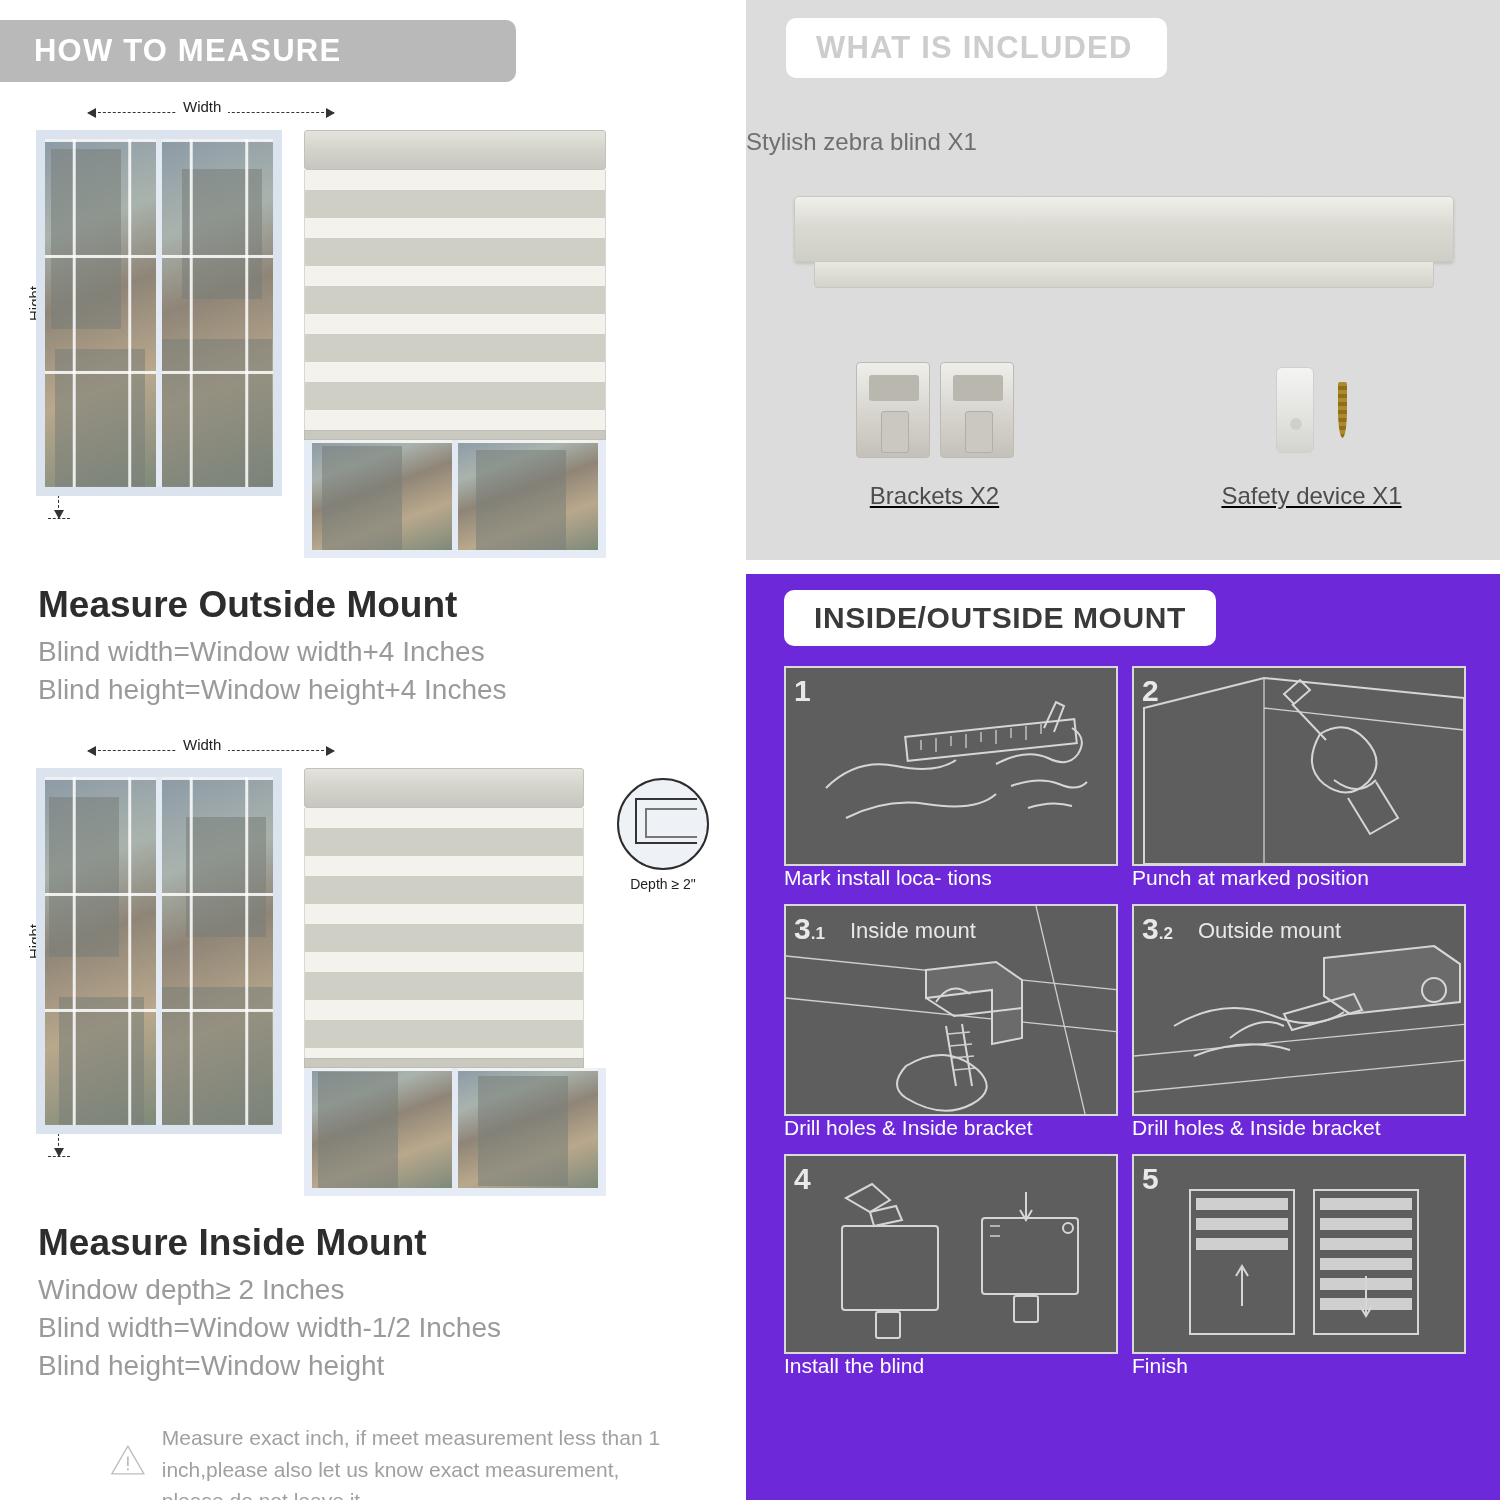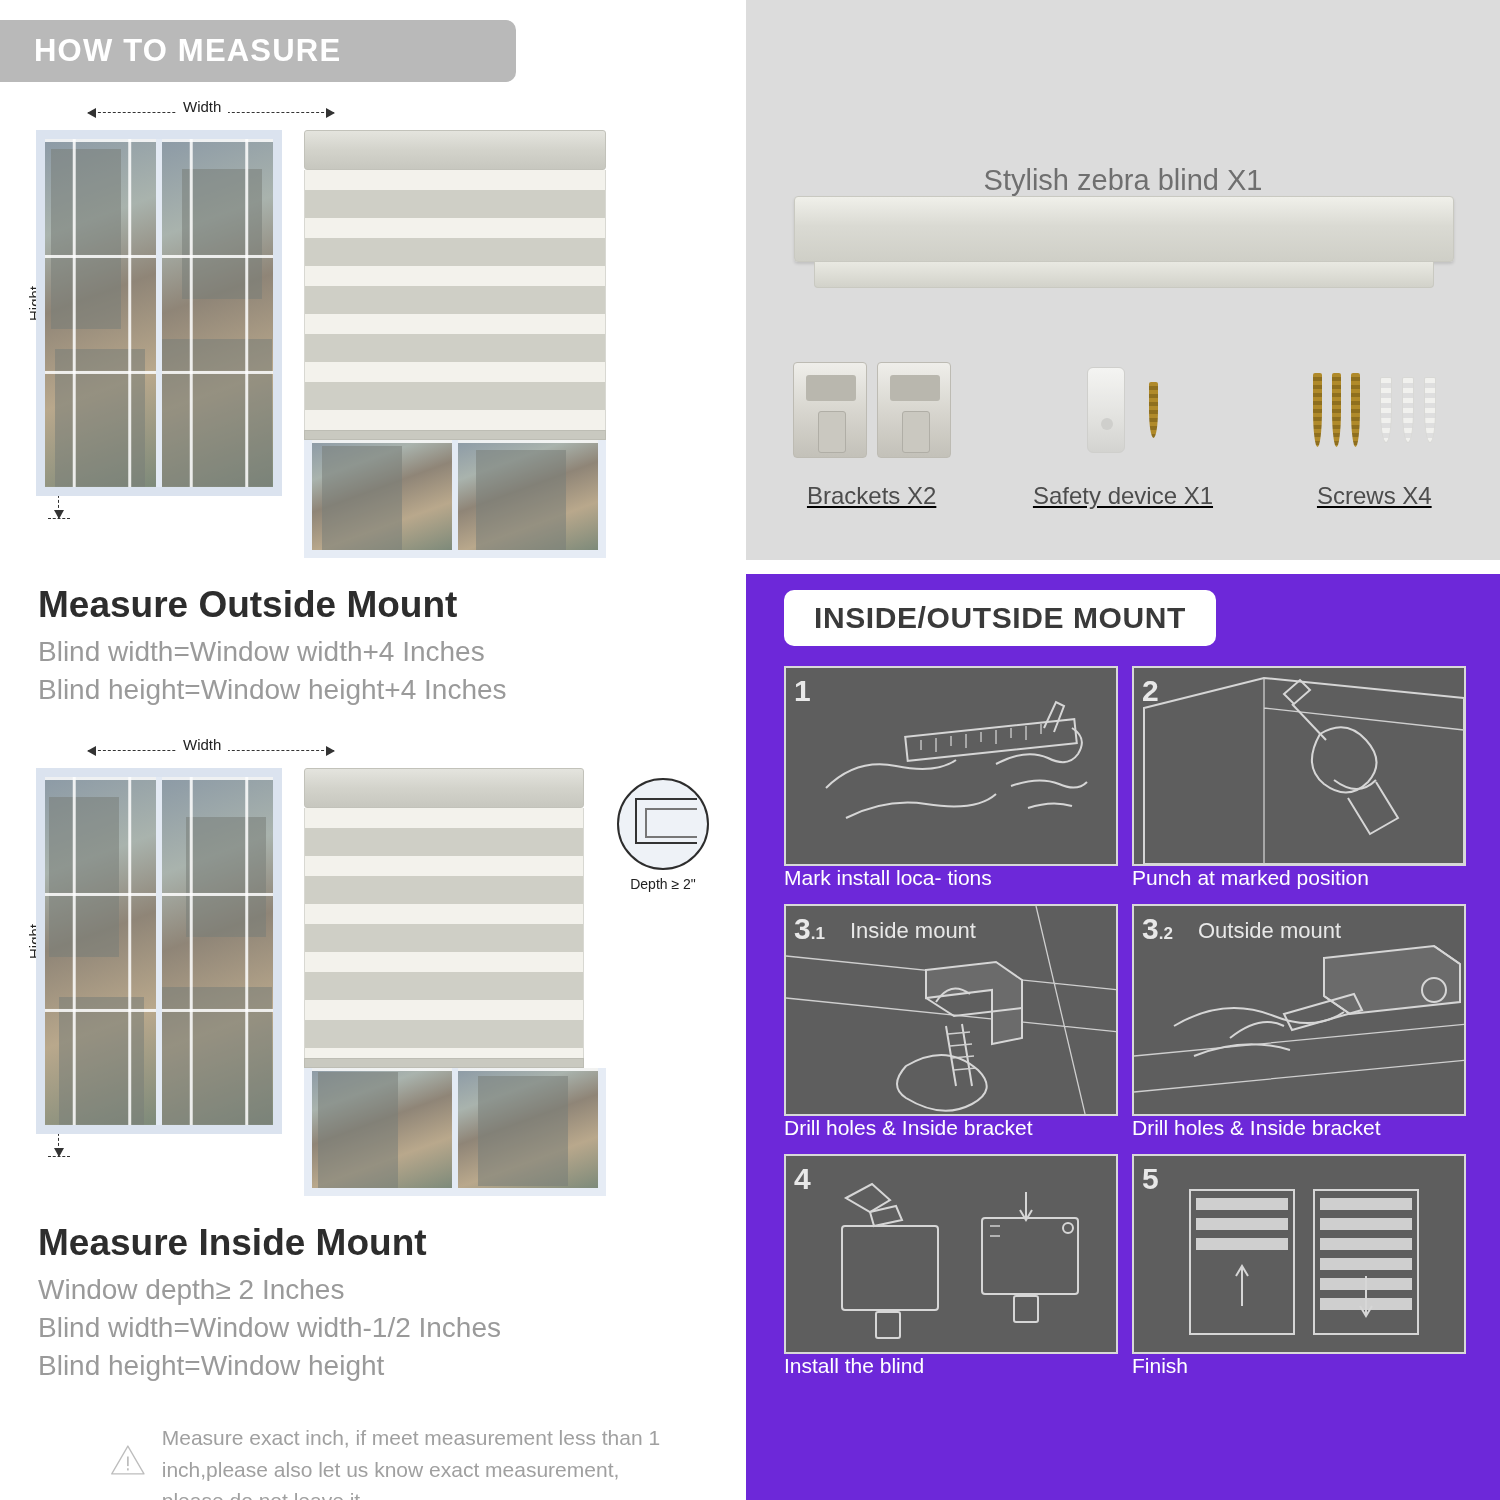--- a/index.html
+++ b/index.html
@@ -141,22 +141,22 @@
     position: absolute; left: 0; top: 0; width: 754px; height: 560px;
     background: #dcdcdc;
   }
   .tab {
     position: absolute; left: 40px; top: 18px;
     background: #ffffff; border-radius: 10px;
     padding: 12px 34px 12px 30px;
     font-size: 31px; font-weight: bold; letter-spacing: 1.2px; color: #cdcdcd;
   }
   .inc-title {
-    position: absolute; top: 128px; width: 100%; text-align: center;
-    font-size: 29px; color: #6f6f6f; margin-top: 36px;
+    position: absolute; top: 128px; width: 100%; 
+    font-size: 24px; color: #6f6f6f;
   }
   .blind-product {
     position: absolute; left: 48px; top: 196px; width: 660px; height: 100px;
   }
   .bp-top {
     width: 660px; height: 66px; border-radius: 4px;
     background: linear-gradient(180deg,#f0f0ea 0%, #dadad3 45%, #cfcfc7 100%);
     border: 1px solid #c9c9c1;
     box-shadow: 0 2px 3px rgba(0,0,0,.12);
   }
@@ -357,20 +357,21 @@
         <rect x="39" y="30" width="4" height="22" fill="#bdbdbd"></rect>
         <rect x="39" y="57" width="4" height="5" fill="#bdbdbd"></rect>
       </svg>
       <div class="note-text">Measure exact inch, if meet measurement less than 1 inch,please also let us know exact measurement, please do not leave it</div>
     </div>
   </div>
 
   <div class="right-col">
 
     <div class="panel-included">
+      <div class="tab">WHAT IS INCLUDED</div>
       <div class="inc-title">Stylish zebra blind X1</div>
 
       <div class="blind-product">
         <div class="bp-top"></div>
         <div class="bp-bot"></div>
       </div>
 
       <div class="parts-row">
         <div class="part">
           <div class="part-art">
@@ -381,31 +382,20 @@
         </div>
 
         <div class="part">
           <div class="part-art">
             <div class="safety"></div>
             <div class="screw short" style="margin-left:14px;"></div>
           </div>
           <div class="part-label">Safety device X1</div>
         </div>
 
-        <div class="part">
-          <div class="part-art">
-            <div class="screw"></div>
-              <div class="screw"></div>
-              <div class="screw"></div>
-            <div class="anchor" style="margin-left:10px;"></div>
-            <div class="anchor"></div>
-              <div class="anchor"></div>
-          </div>
-          <div class="part-label">Screws X4</div>
-        </div>
       </div>
     </div>
 
     <div class="panel-mount">
       <div class="tab-dark">INSIDE/OUTSIDE MOUNT</div>
 
       <div class="steps">
 
         <div class="step">
           <div class="step-art">

